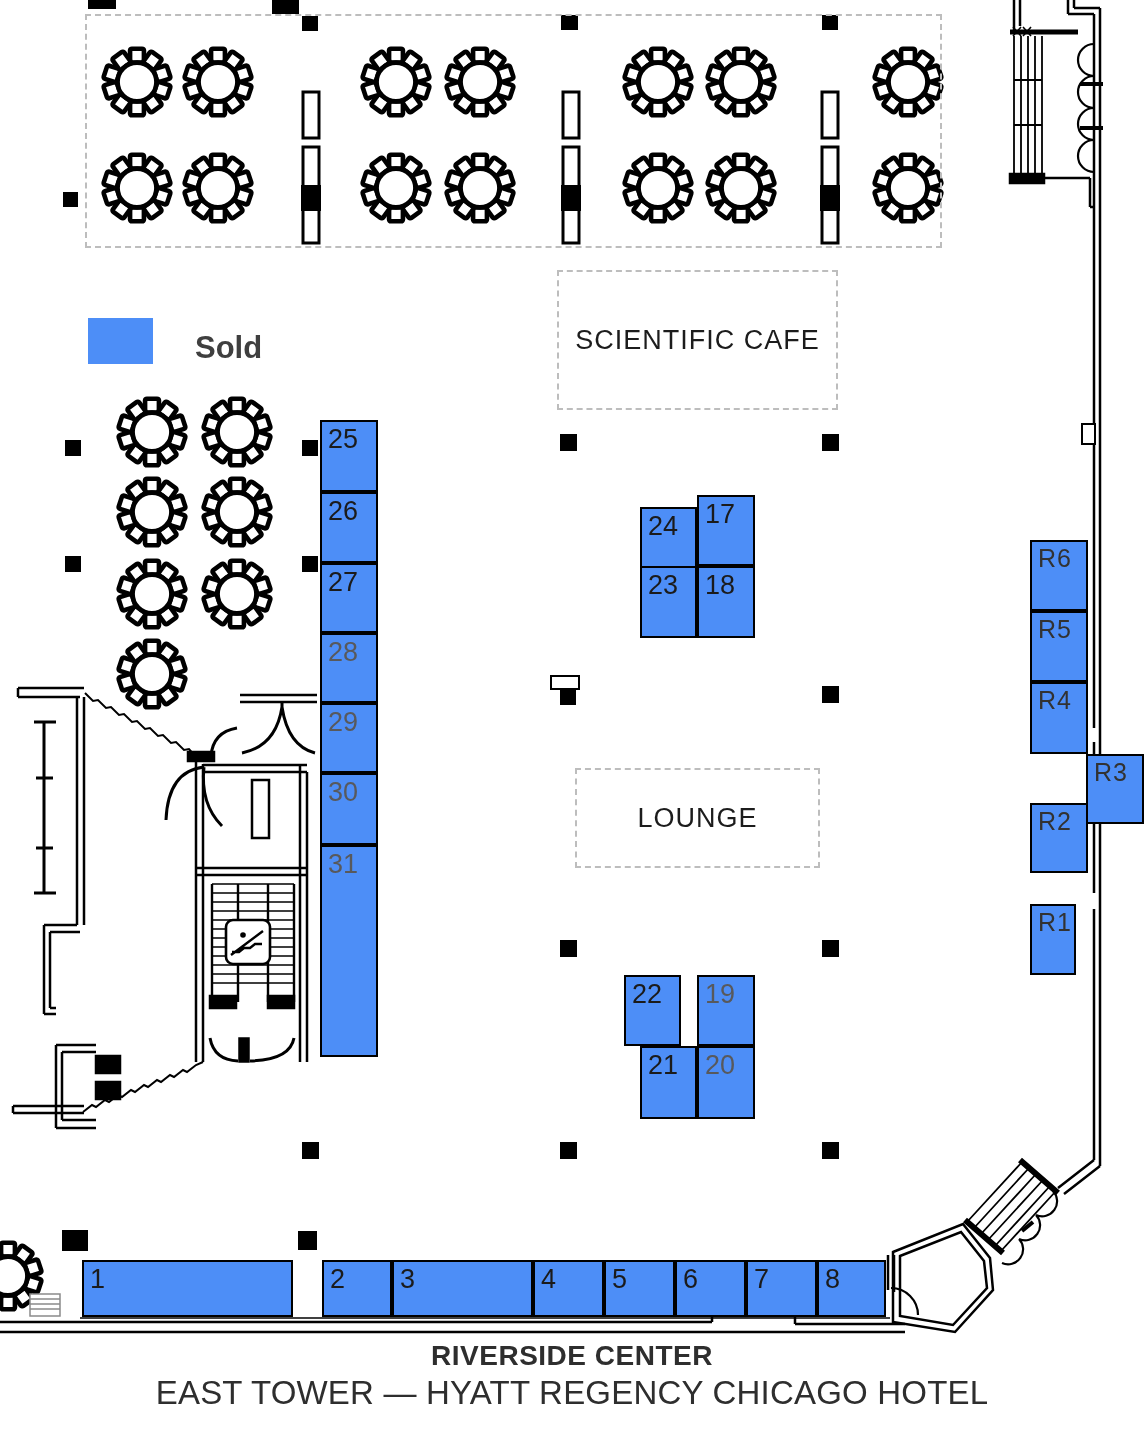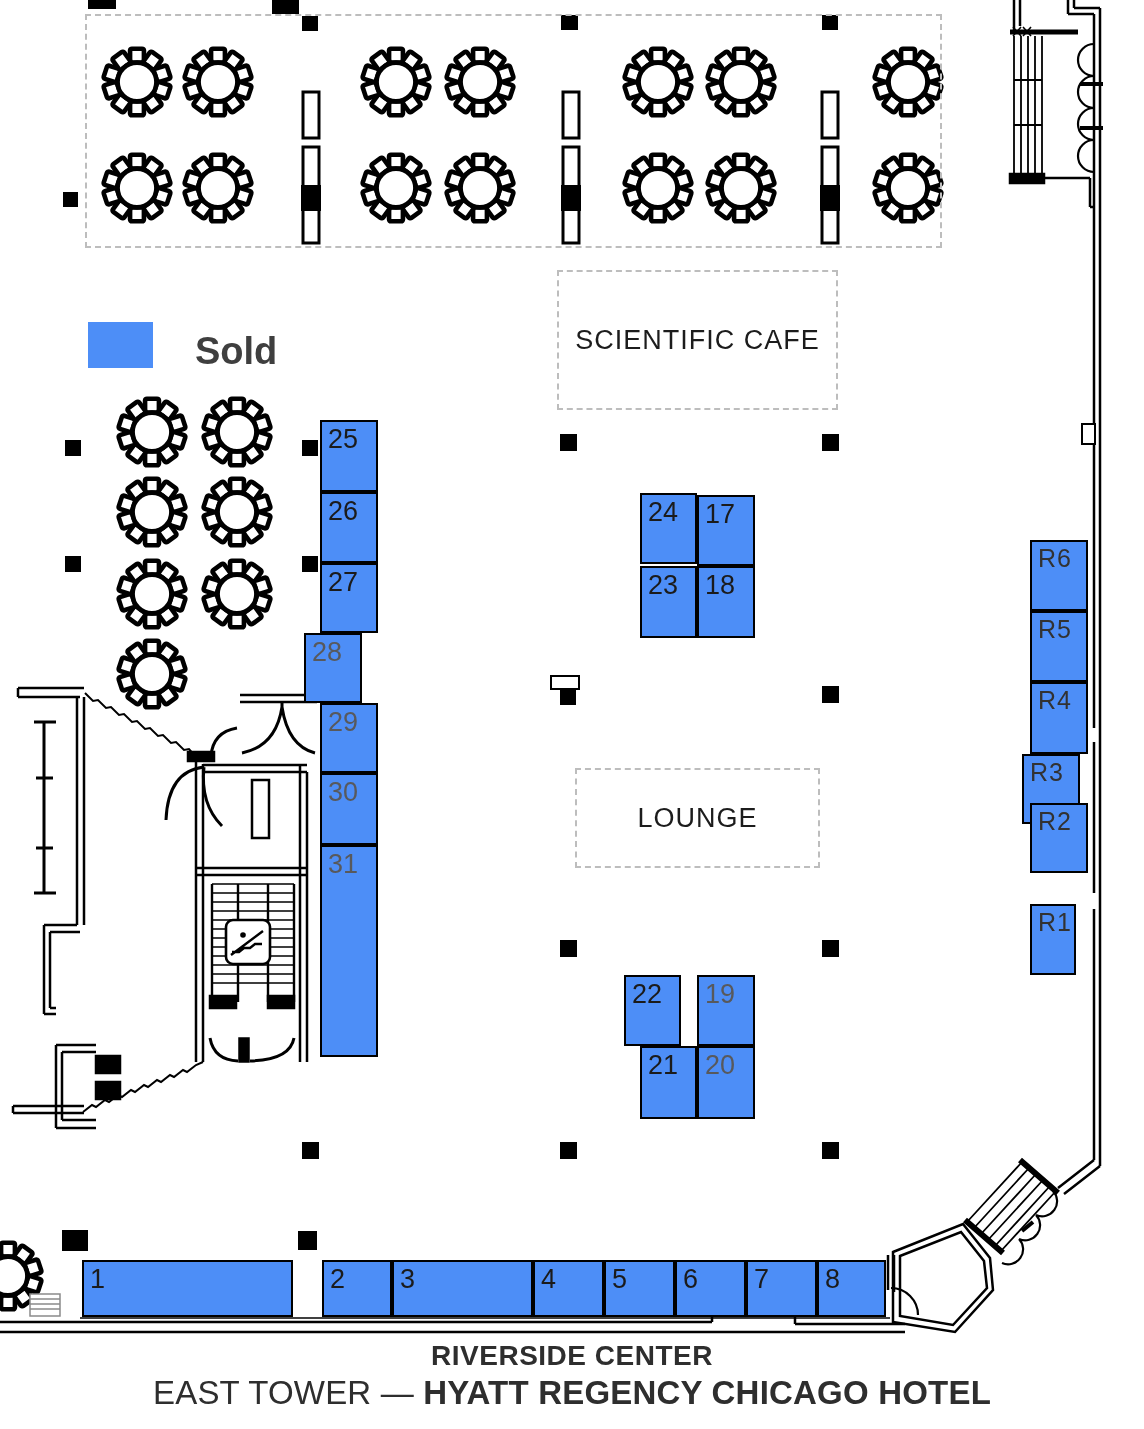--- a/index.html
+++ b/index.html
@@ -8,35 +8,35 @@
          font-family:"Liberation Sans",sans-serif;}
 
   
   .dashed-zone{position:absolute;border:2px dashed #bdbdbd;}
   .zone-label{position:absolute;inset:0;display:flex;align-items:center;justify-content:center;
               font-size:27px;letter-spacing:1px;color:#1c1c1c;font-weight:400;}
 
   
   #legend{position:absolute;left:88px;top:316px;display:flex;align-items:center;}
   #legend .swatch{width:65px;height:46px;background:var(--blue);}
-  #legend .lbl{margin-left:42px;font-size:38px;font-weight:bold;color:#3f3f3f;margin-top:14px;}
+  #legend .lbl{margin-left:42px;font-size:31px;font-weight:bold;color:#3f3f3f;margin-top:14px;}
 
   :root{--blue:#4d8ef7;}
 
   
   .booth{position:absolute;background:var(--blue);border:2.5px solid #000;padding-left:21px;}
   .bnum{position:absolute;left:6px;top:2px;font-size:27px;line-height:1.15;color:#1b1b1b;}
   .bnum.gray{color:#58595c;}
   .bnum.rlab{font-size:25px;color:#323232;letter-spacing:1px;}
 
   
   #footer{position:absolute;left:0;top:1340px;width:1144px;text-align:center;color:#2e2e2e;}
   #footer .l1{font-size:28px;font-weight:600;letter-spacing:.5px;}
   #footer .l2{font-size:33px;font-weight:400;margin-top:2px;letter-spacing:.2px;}
-  #footer .l2 b{font-weight:700;}
+  #footer .l2 b{font-weight:400;}
 </style>
 </head>
 <body>
 
 <div id="stage">
 
   <svg width="1144" height="1429" viewBox="0 0 1144 1429" style="position:absolute;left:0;top:0">
     <defs>
 
       <symbol id="tbl" viewBox="-40 -40 80 80">
@@ -235,34 +235,34 @@
 
   <div class="booth" style="left:320px;top:420px;width:58px;height:72px">
       <span class="bnum">25</span>
     </div>
   <div class="booth" style="left:320px;top:492px;width:58px;height:71px">
       <span class="bnum">26</span>
     </div>
   <div class="booth" style="left:320px;top:563px;width:58px;height:70px">
       <span class="bnum">27</span>
     </div>
-  <div class="booth" style="left:304px;top:633px;width:58px;height:70px">
+  <div class="booth" style="left:320px;top:633px;width:58px;height:70px">
       <span class="bnum gray">28</span>
     </div>
   <div class="booth" style="left:320px;top:703px;width:58px;height:70px">
       <span class="bnum gray">29</span>
     </div>
   <div class="booth" style="left:320px;top:773px;width:58px;height:72px">
       <span class="bnum gray">30</span>
     </div>
   <div class="booth" style="left:320px;top:845px;width:58px;height:212px">
       <span class="bnum gray">31</span>
     </div>
 
-  <div class="booth" style="left:640px;top:493px;width:57px;height:71px">
+  <div class="booth" style="left:640px;top:507px;width:57px;height:71px">
       <span class="bnum">24</span>
     </div>
   <div class="booth" style="left:697px;top:495px;width:58px;height:71px">
       <span class="bnum">17</span>
     </div>
   <div class="booth" style="left:640px;top:566px;width:57px;height:72px">
       <span class="bnum">23</span>
     </div>
   <div class="booth" style="left:697px;top:566px;width:58px;height:72px">
       <span class="bnum">18</span>
@@ -283,21 +283,21 @@
 
   <div class="booth" style="left:1030px;top:540px;width:58px;height:71px">
       <span class="bnum rlab">R6</span>
     </div>
   <div class="booth" style="left:1030px;top:611px;width:58px;height:71px">
       <span class="bnum rlab">R5</span>
     </div>
   <div class="booth" style="left:1030px;top:682px;width:58px;height:72px">
       <span class="bnum rlab">R4</span>
     </div>
-  <div class="booth" style="left:1022px;top:754px;width:58px;height:70px">
+  <div class="booth" style="left:1086px;top:754px;width:58px;height:70px">
       <span class="bnum rlab">R3</span>
     </div>
   <div class="booth" style="left:1030px;top:803px;width:58px;height:70px">
       <span class="bnum rlab">R2</span>
     </div>
   <div class="booth" style="left:1030px;top:904px;width:46px;height:71px">
       <span class="bnum rlab">R1</span>
     </div>
 
   <div class="booth" style="left:82px;top:1260px;width:211px;height:57px">

